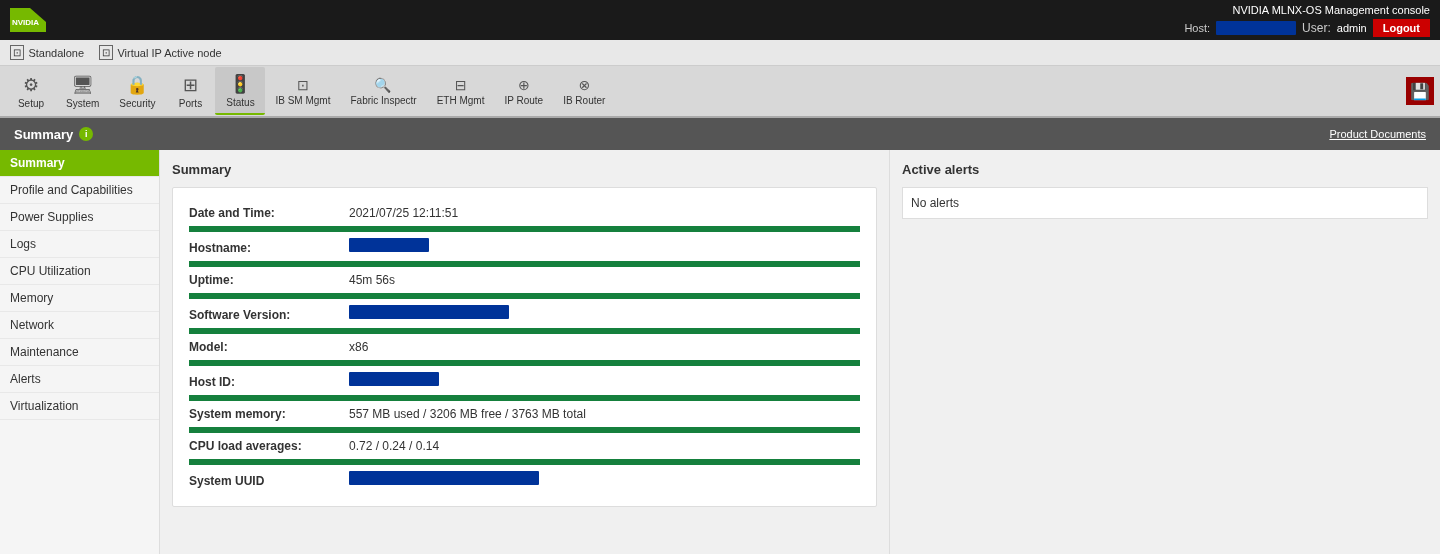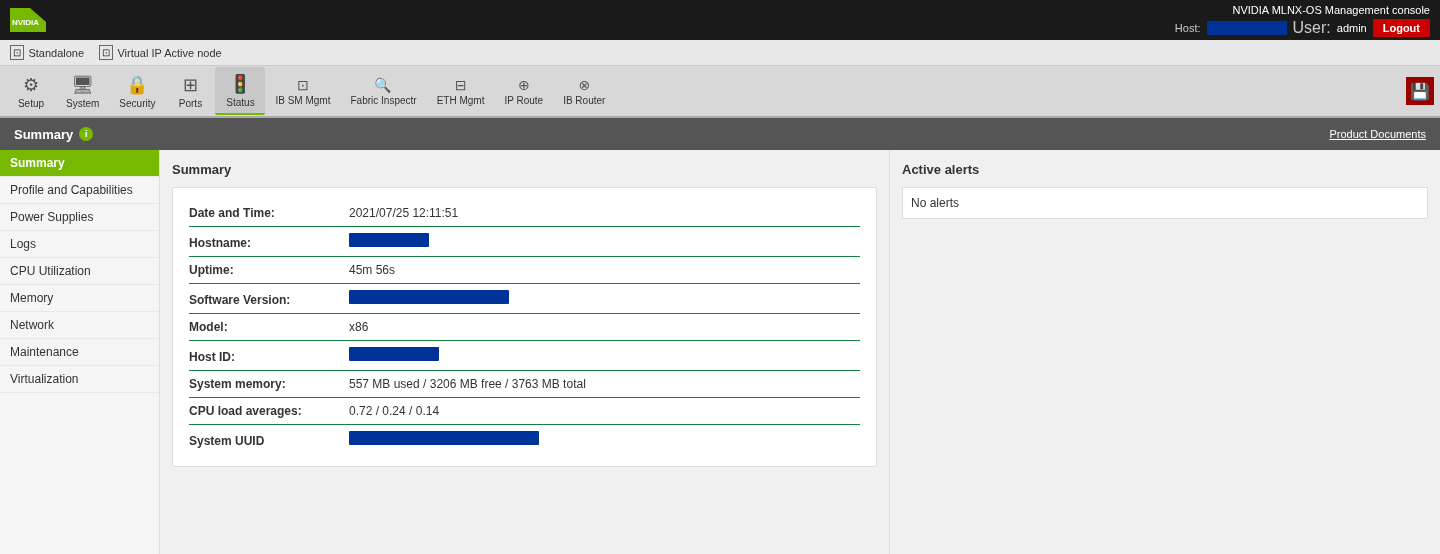--- a/index.html
+++ b/index.html
@@ -190,21 +190,21 @@
     .summary-box {
       border: 1px solid #ddd;
       background: white;
       padding: 12px 16px;
       border-radius: 2px;
     }
     .summary-row {
       display: flex;
       align-items: baseline;
       padding: 6px 0;
-      border-bottom: 1px solid #15803d;
+      border-bottom: 6px solid #15803d;
     }
     .summary-row:last-child { border-bottom: none; }
     .summary-label {
       font-weight: bold;
       font-size: 12px;
       min-width: 160px;
       color: #333;
     }
     .summary-value {
       font-size: 12px;
@@ -253,21 +253,21 @@
       <text x="2" y="17" fill="white" font-size="8" font-weight="bold" font-family="Arial">NVIDIA</text>
     </svg>
   </div>
   <div style="flex:1"></div>
   <div class="top-header-right">
     <div style="display:flex; flex-direction:column; align-items:flex-end; gap:3px;">
       <div style="color:white; font-size:11px;">NVIDIA MLNX-OS Management console</div>
       <div style="display:flex; align-items:center; gap:6px;">
         <span style="color:#ccc; font-size:11px;padding-left:36px;">Host:</span>
         <span style="background:#003399; color:#003399; width:80px; height:14px; display:inline-block; border-radius:1px;"></span>
-        <span style="color:#ccc; font-size:16px;">User:</span>
+        <span style="color:#ccc; font-size:12px;">User:</span>
         <span style="color:white; font-size:11px;">admin</span>
         <button class="logout-btn">Logout</button>
       </div>
     </div>
   </div>
 </div>
 
 <div class="status-bar">
   <div class="status-item">
     <span style="font-size:10px; border:1px solid #666; padding:1px 2px;">⊡</span>
@@ -337,20 +337,21 @@
 
   <div class="sidebar">
     <div class="sidebar-item active">Summary</div>
     <div class="sidebar-item">Profile and Capabilities</div>
     <div class="sidebar-item">Power Supplies</div>
     <div class="sidebar-item">Logs</div>
     <div class="sidebar-item">CPU Utilization</div>
     <div class="sidebar-item">Memory</div>
     <div class="sidebar-item">Network</div>
     <div class="sidebar-item">Maintenance</div>
+    <div class="sidebar-item">Alerts</div>
     <div class="sidebar-item">Virtualization</div>
   </div>
 
   <div class="content-area">
 
     <div class="summary-section">
       <div class="section-title">Summary</div>
       <div class="summary-box">
 
         <div class="summary-row">

